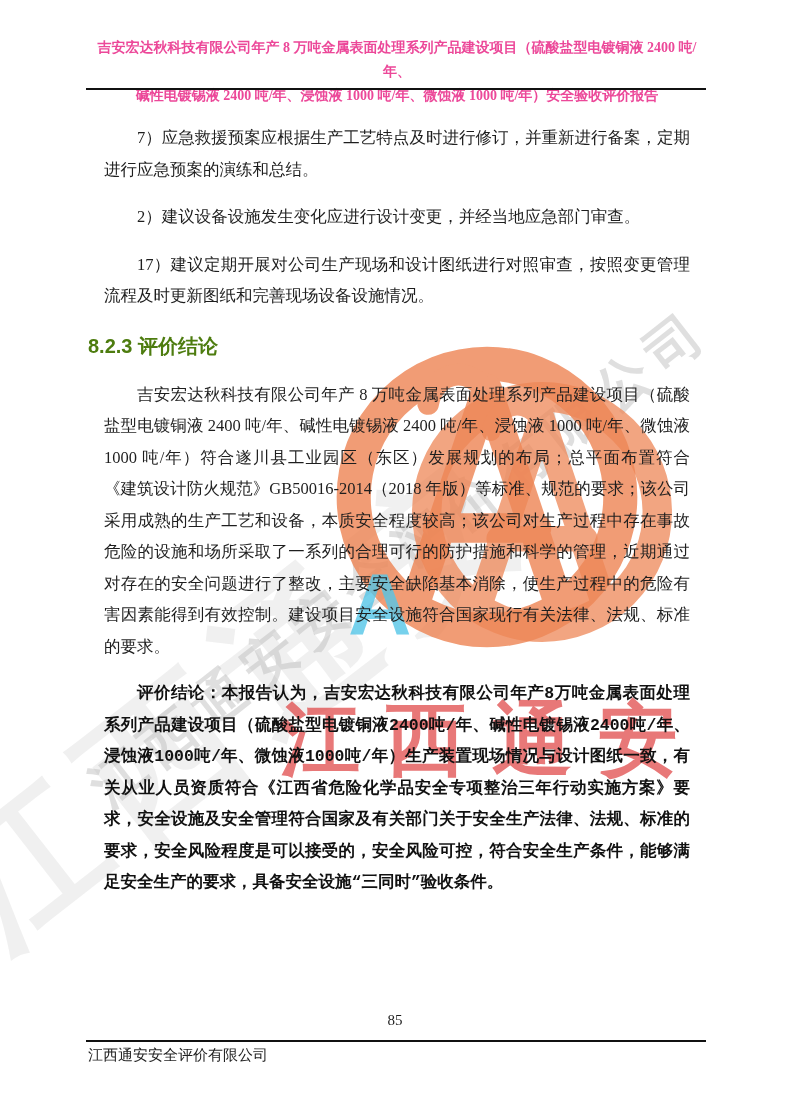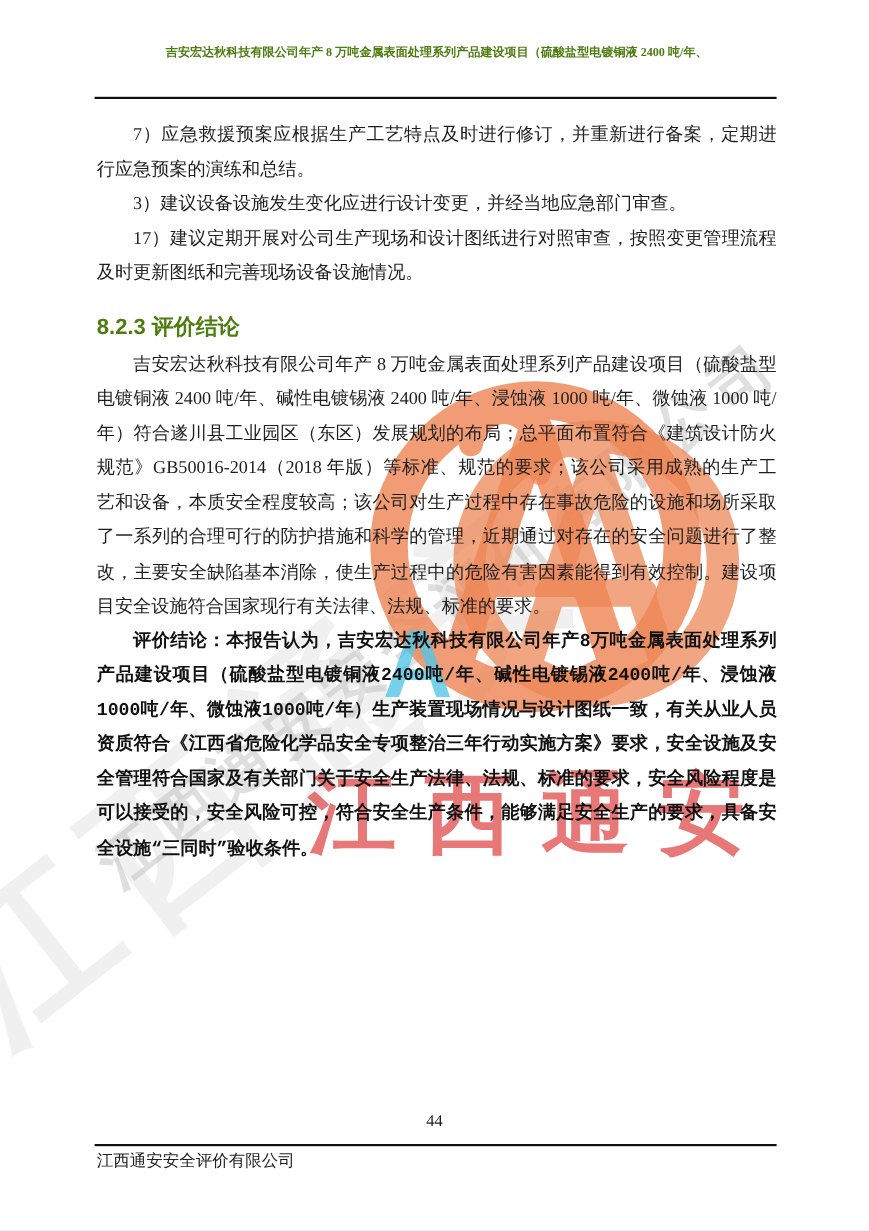--- a/index.html
+++ b/index.html
@@ -45,32 +45,32 @@
     font-weight: bold; font-size: 80px; line-height: 1;
     letter-spacing: 26px; color: #e04545; opacity: 0.72;
     white-space: nowrap;
   }
 
   
   .content { position: relative; z-index: 2; }
   .report-header {
     position: absolute; left: 88px; top: 36px; width: 618px;
     text-align: center; font-weight: bold;
-    font-size: 11px; line-height: 24px; color: #4d7c0f;
+    font-size: 14px; line-height: 24px; color: #ec4899;
   }
   .header-rule {
     position: absolute; left: 86px; top: 88px; width: 620px; height: 2px;
     background: #111;
   }
   .body-text {
     position: absolute; left: 88px; top: 106px; width: 618px;
     font-size: 16.5px; line-height: 31.5px; text-align: justify;
     color: #1e1e1e;
   }
-  .body-text p { margin: 0; text-indent: 2em; }
+  .body-text p { margin: 16px; text-indent: 2em; }
   .section-heading {
     margin: 18px 0 0 0;
     font-family: "Liberation Sans", sans-serif;
     font-weight: bold; font-size: 20px; line-height: 33px; color: #4d7c0f;
   }
   .conclusion {
     font-family: Liberation Mono, monospace;
     font-weight: bold; color: #111;
   }
   .page-number {
@@ -109,34 +109,35 @@
     </svg>
 
     <div class="wm-blue-a">A</div>
     <div class="wm-red">江西通安</div>
   </div>
 
   <div class="content">
 
     <div class="report-header">
       <div>吉安宏达秋科技有限公司年产 8 万吨金属表面处理系列产品建设项目（硫酸盐型电镀铜液 2400 吨/年、</div>
+      <div>碱性电镀锡液 2400 吨/年、浸蚀液 1000 吨/年、微蚀液 1000 吨/年）安全验收评价报告</div>
     </div>
     <div class="header-rule"></div>
 
     <div class="body-text">
       <p>7）应急救援预案应根据生产工艺特点及时进行修订，并重新进行备案，定期进行应急预案的演练和总结。</p>
-      <p>3）建议设备设施发生变化应进行设计变更，并经当地应急部门审查。</p>
+      <p>2）建议设备设施发生变化应进行设计变更，并经当地应急部门审查。</p>
       <p>17）建议定期开展对公司生产现场和设计图纸进行对照审查，按照变更管理流程及时更新图纸和完善现场设备设施情况。</p>
 
       <h2 class="section-heading">8.2.3 评价结论</h2>
 
       <p>吉安宏达秋科技有限公司年产 8 万吨金属表面处理系列产品建设项目（硫酸盐型电镀铜液 2400 吨/年、碱性电镀锡液 2400 吨/年、浸蚀液 1000 吨/年、微蚀液 1000 吨/年）符合遂川县工业园区（东区）发展规划的布局；总平面布置符合《建筑设计防火规范》GB50016-2014（2018 年版）等标准、规范的要求；该公司采用成熟的生产工艺和设备，本质安全程度较高；该公司对生产过程中存在事故危险的设施和场所采取了一系列的合理可行的防护措施和科学的管理，近期通过对存在的安全问题进行了整改，主要安全缺陷基本消除，使生产过程中的危险有害因素能得到有效控制。建设项目安全设施符合国家现行有关法律、法规、标准的要求。</p>
       <p class="conclusion">评价结论：本报告认为，吉安宏达秋科技有限公司年产8万吨金属表面处理系列产品建设项目（硫酸盐型电镀铜液2400吨/年、碱性电镀锡液2400吨/年、浸蚀液1000吨/年、微蚀液1000吨/年）生产装置现场情况与设计图纸一致，有关从业人员资质符合《江西省危险化学品安全专项整治三年行动实施方案》要求，安全设施及安全管理符合国家及有关部门关于安全生产法律、法规、标准的要求，安全风险程度是可以接受的，安全风险可控，符合安全生产条件，能够满足安全生产的要求，具备安全设施“三同时”验收条件。</p>
     </div>
 
-    <div class="page-number">44</div>
+    <div class="page-number">85</div>
     <div class="footer-rule"></div>
     <div class="page-footer">
       <span>江西通安安全评价有限公司</span>
     </div>
 
   </div>
 </div>
 
 </body></html>

